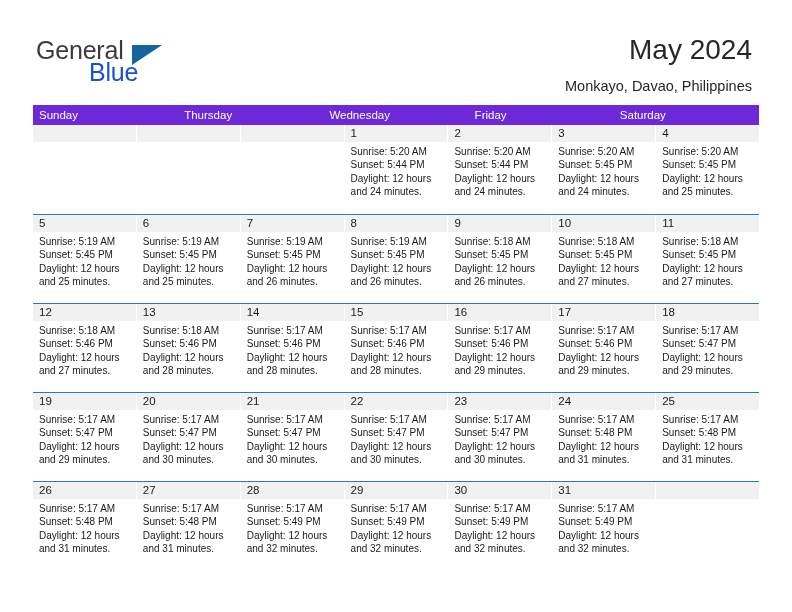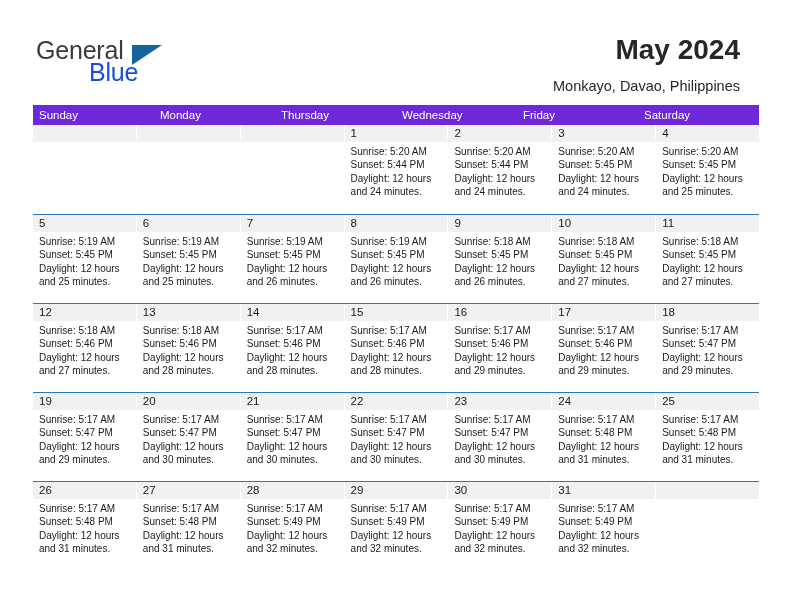--- a/index.html
+++ b/index.html
@@ -17,21 +17,21 @@
   .page {
     position: relative;
     width: 792px;
     height: 612px;
     box-sizing: border-box;
   }
 
   
   .top {
     position: absolute;
-    left: 0; right: 16px; top: 0;
+    left: 0; right: 4px; top: 0;
     height: 112px;
   }
   .logo {
     position: absolute;
     left: 36px;
     top: 36px;
     width: 240px;
     height: 56px;
   }
   .logo-general {
@@ -60,21 +60,20 @@
   }
 
   .title {
     position: absolute;
     right: 36px;
     top: 34px;
     font-size: 28px;
     color: #272727;
     text-align: right;
     white-space: nowrap;
-    font-weight: bold;
   }
   .subtitle {
     position: absolute;
     right: 36px;
     top: 78px;
     font-size: 14.5px;
     color: #272727;
     text-align: right;
     white-space: nowrap;
   }
@@ -149,21 +148,20 @@
       <span class="logo-tri"></span>
       <span class="logo-blue">Blue</span>
     </div>
     <div class="title">May 2024</div>
     <div class="subtitle">Monkayo, Davao, Philippines</div>
   </div>
 
   <div class="cal">
     <div class="weekdays">
       <div class="weekday">Sunday</div>
-      <div class="weekday">Monday</div>
       <div class="weekday">Thursday</div>
       <div class="weekday">Wednesday</div>
       <div class="weekday">Friday</div>
       <div class="weekday">Saturday</div>
     </div>
 
     <div id="weeks-container">
         <div class="week">
           <div class="day empty">
             <div class="daynum"></div>

